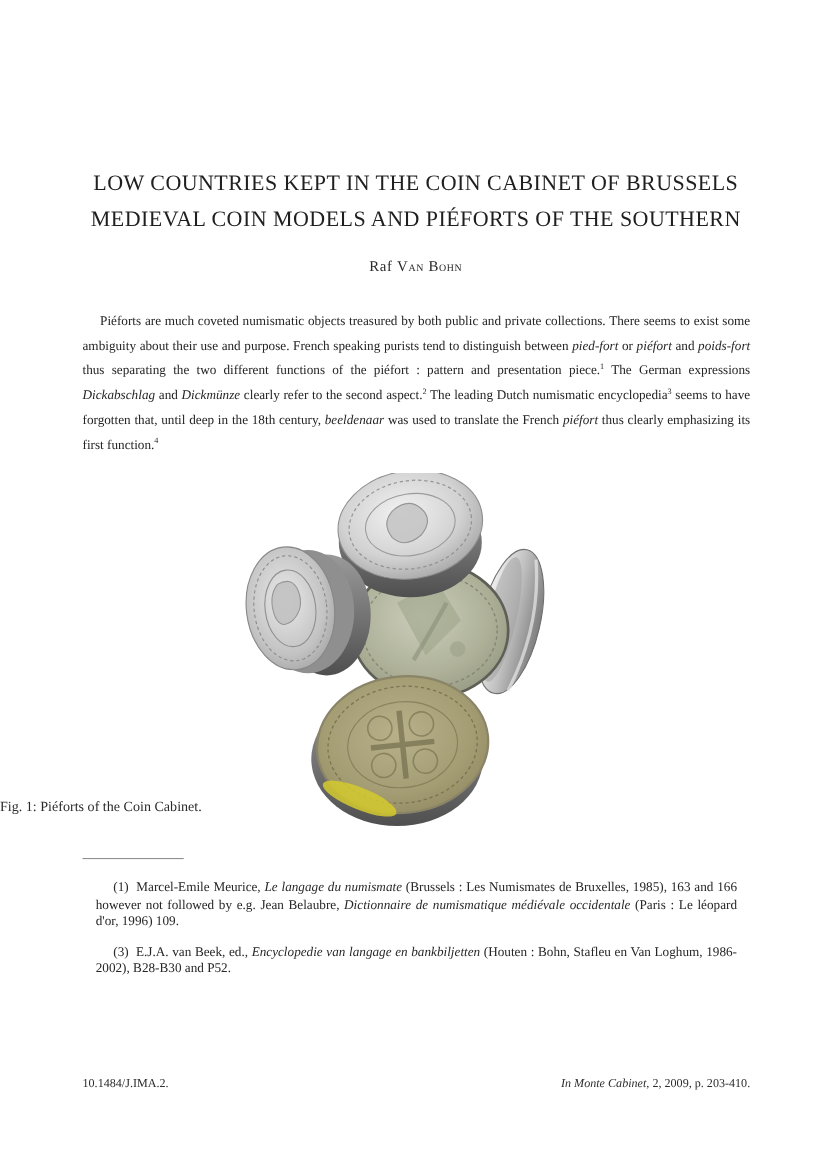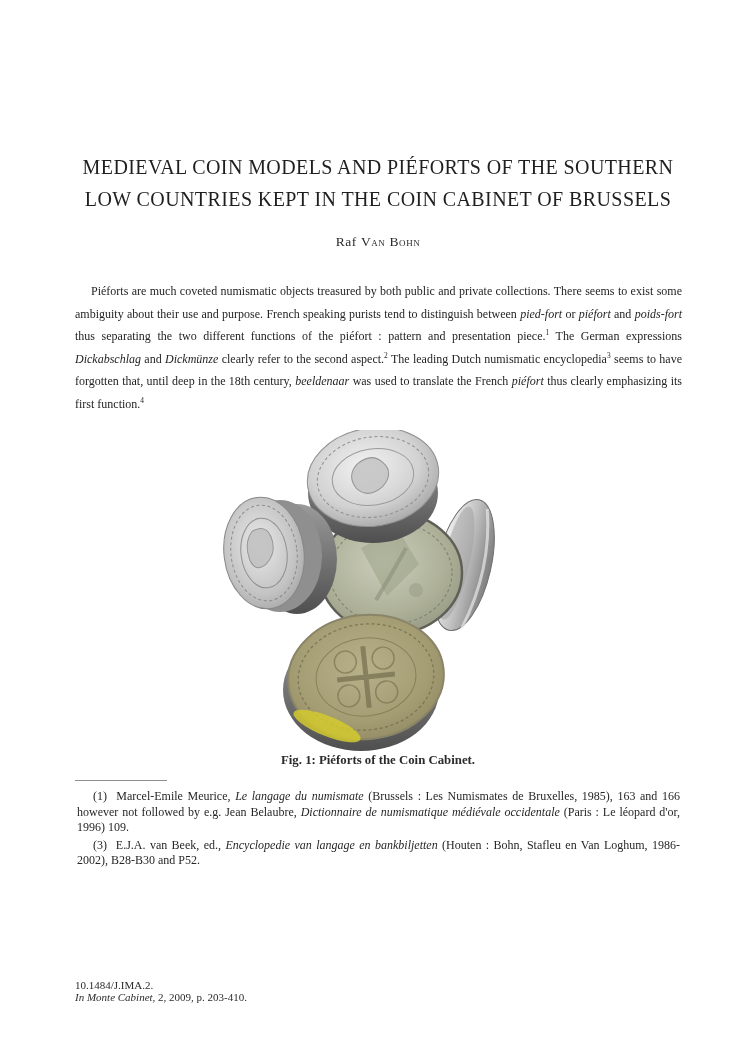--- a/index.html
+++ b/index.html
@@ -31,46 +31,46 @@
   .body-text {
     position:absolute; top:280px; left:75px; width:607px;
     font-size:12px; line-height:22.5px; text-align:justify;
     text-indent:16px; color:#242424;
   }
   .figure-wrap {
     position:absolute; top:430px; left:0; width:100%;
     text-align:center;
   }
   .figure-caption {
-    position:absolute; top:753px; left:0; width:100%;
-    text-align:center; font-size:12.8px; color:#2b2b2b;font-weight:bold;
+    position:absolute; top:726px; left:0; width:100%;
+    font-size:12.8px; color:#2b2b2b;
   }
   .footnote-rule {
     position:absolute; top:780px; left:75px; width:92px;
     border-top:1.5px solid #8f8f8f;
   }
   .footnotes {
     position:absolute; top:787px; left:75px; width:607px;
     font-size:12px; line-height:15.6px; text-align:justify; color:#262626;
   }
-  .footnotes p { margin:2px; text-indent:16px; }
+  .footnotes p { margin:12px; text-indent:16px; }
   .footer-row {
     position:absolute; top:979px; left:75px; width:607px;
     display:flex; justify-content:space-between;
-    font-size:11px; color:#2c2c2c;flex-direction:column;
+    font-size:11px; color:#2c2c2c;
   }
 </style>
 </head>
 <body>
 
 <div class="page">
 
   <div class="title-block">
+    <div class="title-line">LOW COUNTRIES KEPT IN THE COIN CABINET OF BRUSSELS</div>
     <div class="title-line">MEDIEVAL COIN MODELS AND PIÉFORTS OF THE SOUTHERN</div>
-    <div class="title-line">LOW COUNTRIES KEPT IN THE COIN CABINET OF BRUSSELS</div>
   </div>
 
   <div class="author-line"><span>Raf </span><span class="sc">Van Bohn</span></div>
 
   <div class="body-text"><span>Piéforts are much coveted numismatic objects treasured by both public and private collections. There seems to exist some ambiguity about their use and purpose. French speaking purists tend to distinguish between </span><span class="it">pied-fort</span><span> or </span><span class="it">piéfort</span><span> and </span><span class="it">poids-fort</span><span> thus separating the two different functions of the piéfort&nbsp;: pattern and presentation piece.</span><sup>1</sup><span> The German expressions </span><span class="it">Dickabschlag</span><span> and </span><span class="it">Dickmünze</span><span> clearly refer to the second aspect.</span><sup>2</sup><span> The leading Dutch numismatic encyclopedia</span><sup>3</sup><span> seems to have forgotten that, until deep in the 18th century, </span><span class="it">beeldenaar</span><span> was used to translate the French </span><span class="it">piéfort</span><span> thus clearly emphasizing its first function.</span><sup>4</sup></div>
 
   <div class="figure-wrap">
     <svg width="335" height="322" viewBox="0 0 335 322" xmlns="http://www.w3.org/2000/svg">
       <defs>
         <radialGradient id="gSilver" cx="45%" cy="38%" r="75%">

